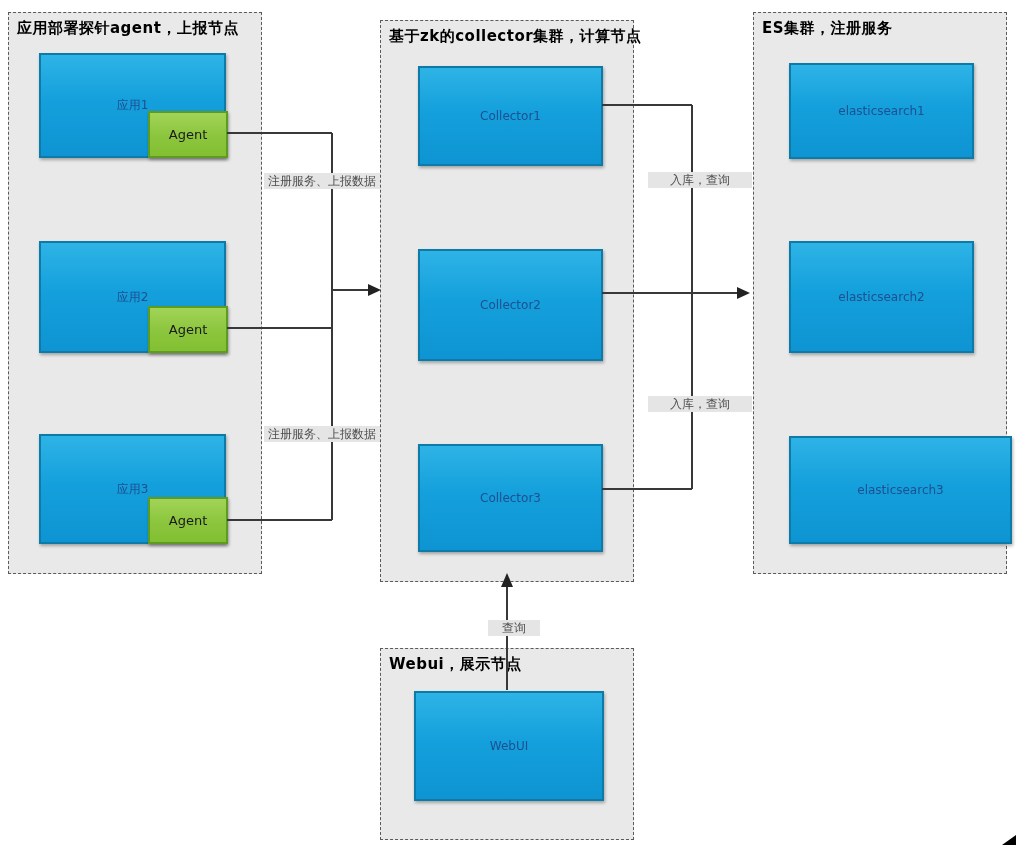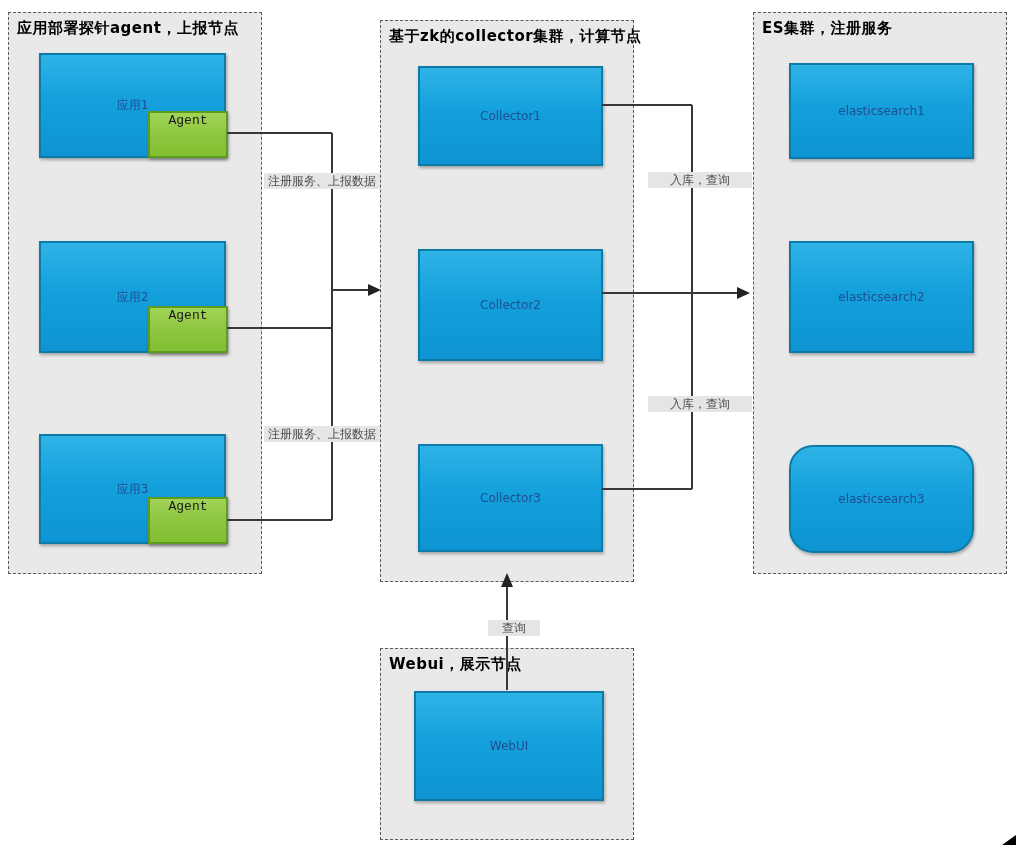--- a/index.html
+++ b/index.html
@@ -14,24 +14,24 @@
     position:absolute;left:8px;top:6px;font-size:15px;font-weight:bold;color:#000;
     white-space:nowrap;letter-spacing:0.5px;
   }
   .node{
     position:absolute;display:flex;align-items:center;justify-content:center;
     background:linear-gradient(180deg,#2eb3e6 0%,#14a0dc 45%,#0e94d2 100%);
     border:2px solid #0c7ba8;color:#1d4f91;font-size:12px;
     box-shadow:1px 2px 3px rgba(0,0,0,0.30);box-sizing:border-box;
   }
   .agent{
-    position:absolute;display:flex;justify-content:center;
+    position:absolute;display:flex;align-items:center;justify-content:center;
     background:linear-gradient(180deg,#a2d457 0%,#8dc63f 50%,#82bf31 100%);
     border:2px solid #5d9c21;color:#1a1a1a;font-size:13px;
-    box-shadow:1px 2px 3px rgba(0,0,0,0.30);box-sizing:border-box;z-index:2;font-family:Liberation Mono, monospace;
+    box-shadow:1px 2px 3px rgba(0,0,0,0.30);box-sizing:border-box;z-index:2;
   }
   .edge-label{
     position:absolute;background:#e5e5e5;color:#4d4d4d;font-size:12px;
     text-align:center;z-index:3;line-height:16px;white-space:nowrap;
   }
   #connector-svg{position:absolute;left:0;top:0;z-index:2;}
   #connector-svg path{stroke:#383838;stroke-width:2;fill:none;}
   #connector-svg polygon{fill:#222;stroke:none;}
   .corner-mark{
     position:absolute;right:0;bottom:0;width:0;height:0;z-index:4;
@@ -84,21 +84,21 @@
 
   <div class="cluster" style="left:753px;top:12px;width:252px;height:560px;">
     <div class="cluster-title">ES集群，注册服务</div>
 
     <div class="node" style="left:35px;top:50px;width:185px;height:96px;">
       <span>elasticsearch1</span>
     </div>
     <div class="node" style="left:35px;top:228px;width:185px;height:112px;">
       <span>elasticsearch2</span>
     </div>
-    <div class="node" style="left:35px;top:432px;width:185px;height:108px;border-radius:24px;">
+    <div class="node" style="left:35px;top:423px;width:223px;height:108px;">
       <span>elasticsearch3</span>
     </div>
   </div>
 
   <div class="cluster" style="left:380px;top:648px;width:252px;height:190px;">
     <div class="cluster-title">Webui，展示节点</div>
 
     <div class="node" style="left:33px;top:42px;width:190px;height:110px;">
       <span>WebUI</span>
     </div>

